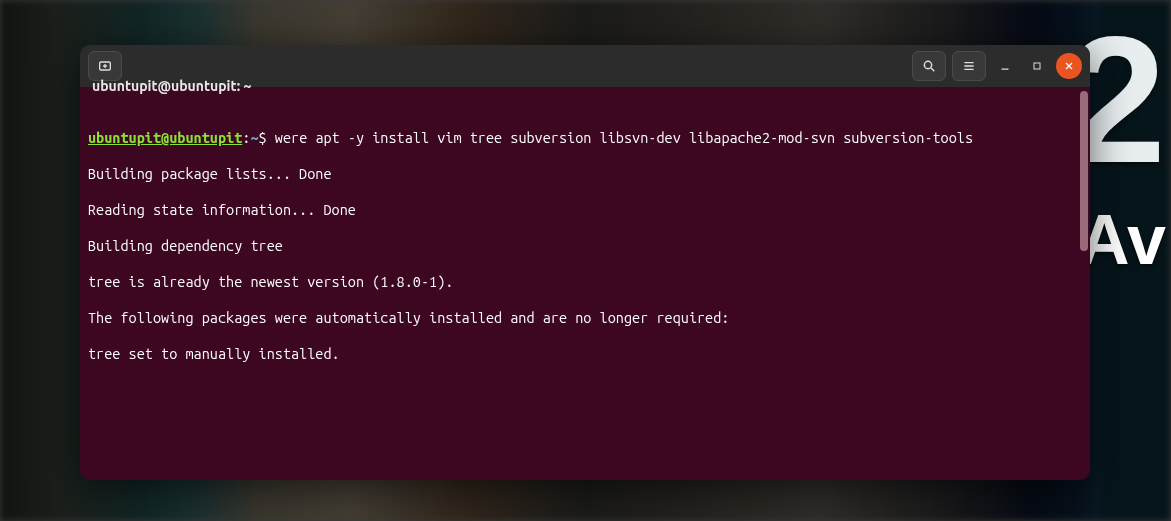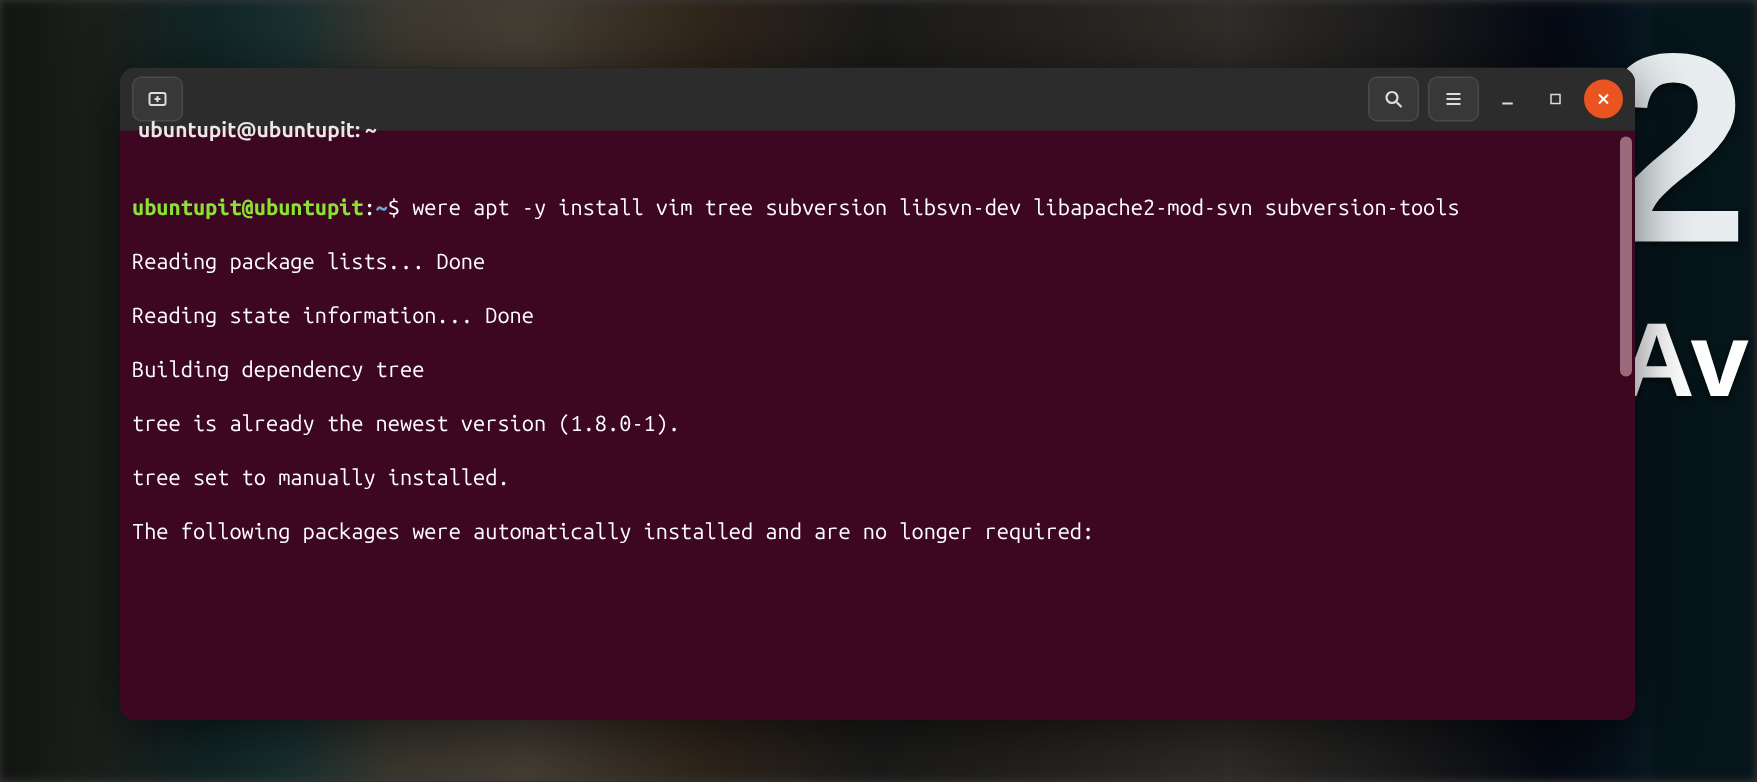--- a/index.html
+++ b/index.html
@@ -134,21 +134,21 @@
   }
   .scrollbar {
     position: absolute;
     right: 2px;
     top: 4px;
     width: 8px;
     height: 160px;
     background: #9a6a7a;
     border-radius: 4px;
   }
-  .prompt-user { color: #4e9a06; font-weight: bold; }
+  .prompt-user { color: #4e9a06; font-weight: bold; text-decoration: underline; }
   .prompt-user.bright { color: #8ae234; }
   .prompt-path { color: #729fcf; font-weight: bold; }
   .prompt-dollar { color: #ffffff; }
   .cmd { color: #ffffff; }
   .out { color: #ffffff; }
   .line { display: block; }
 </style>
 </head>
 <body>
 
@@ -197,26 +197,26 @@
           <line x1="6" y1="6" x2="18" y2="18"></line>
           <line x1="6" y1="18" x2="18" y2="6"></line>
         </svg>
       </div>
     </div>
   </div>
 
   <div class="terminal-body">
     <div class="scrollbar"></div>
 <span class="line"><span class="prompt-user bright">ubuntupit@ubuntupit</span><span class="out">:</span><span class="prompt-path">~</span><span class="prompt-dollar">$</span> <span class="cmd">were apt -y install vim tree subversion libsvn-dev libapache2-mod-svn subversion-tools</span></span>
-<span class="line out">Reading package lists... Done</span>
+<span class="line out">Building package lists... Done</span>
 <span class="line out">Reading state information... Done</span>
 <span class="line out">Building dependency tree</span>
 <span class="line out">tree is already the newest version (1.8.0-1).</span>
+<span class="line out">The following packages were automatically installed and are no longer required:</span>
 <span class="line out">tree set to manually installed.</span>
-<span class="line out">The following packages were automatically installed and are no longer required:</span>
 
 
 
 
 
 
 
 
 
 

